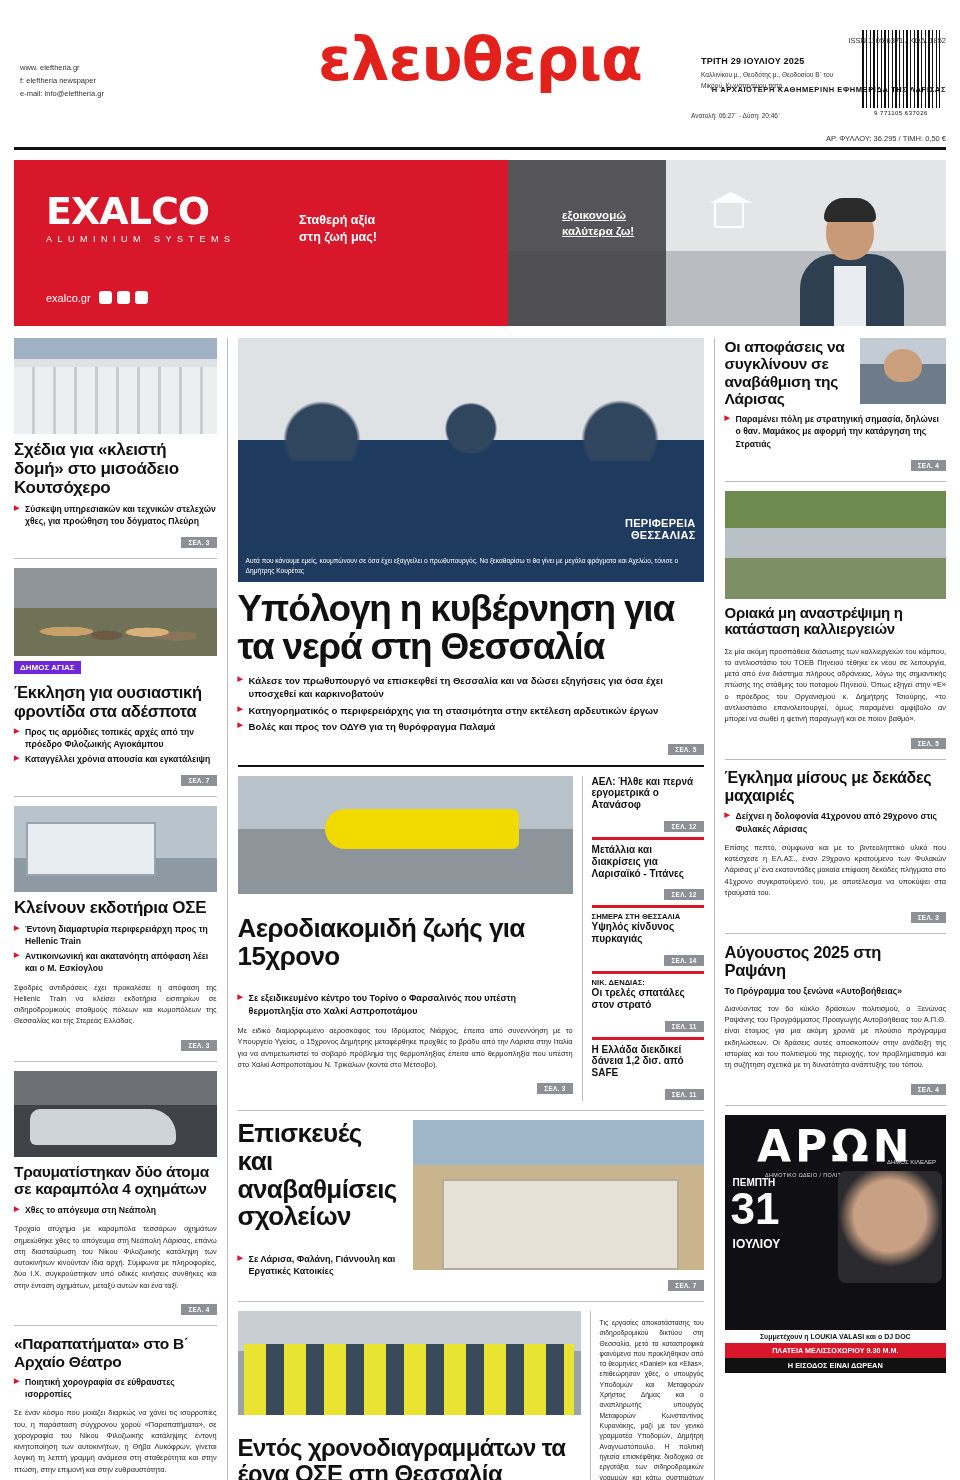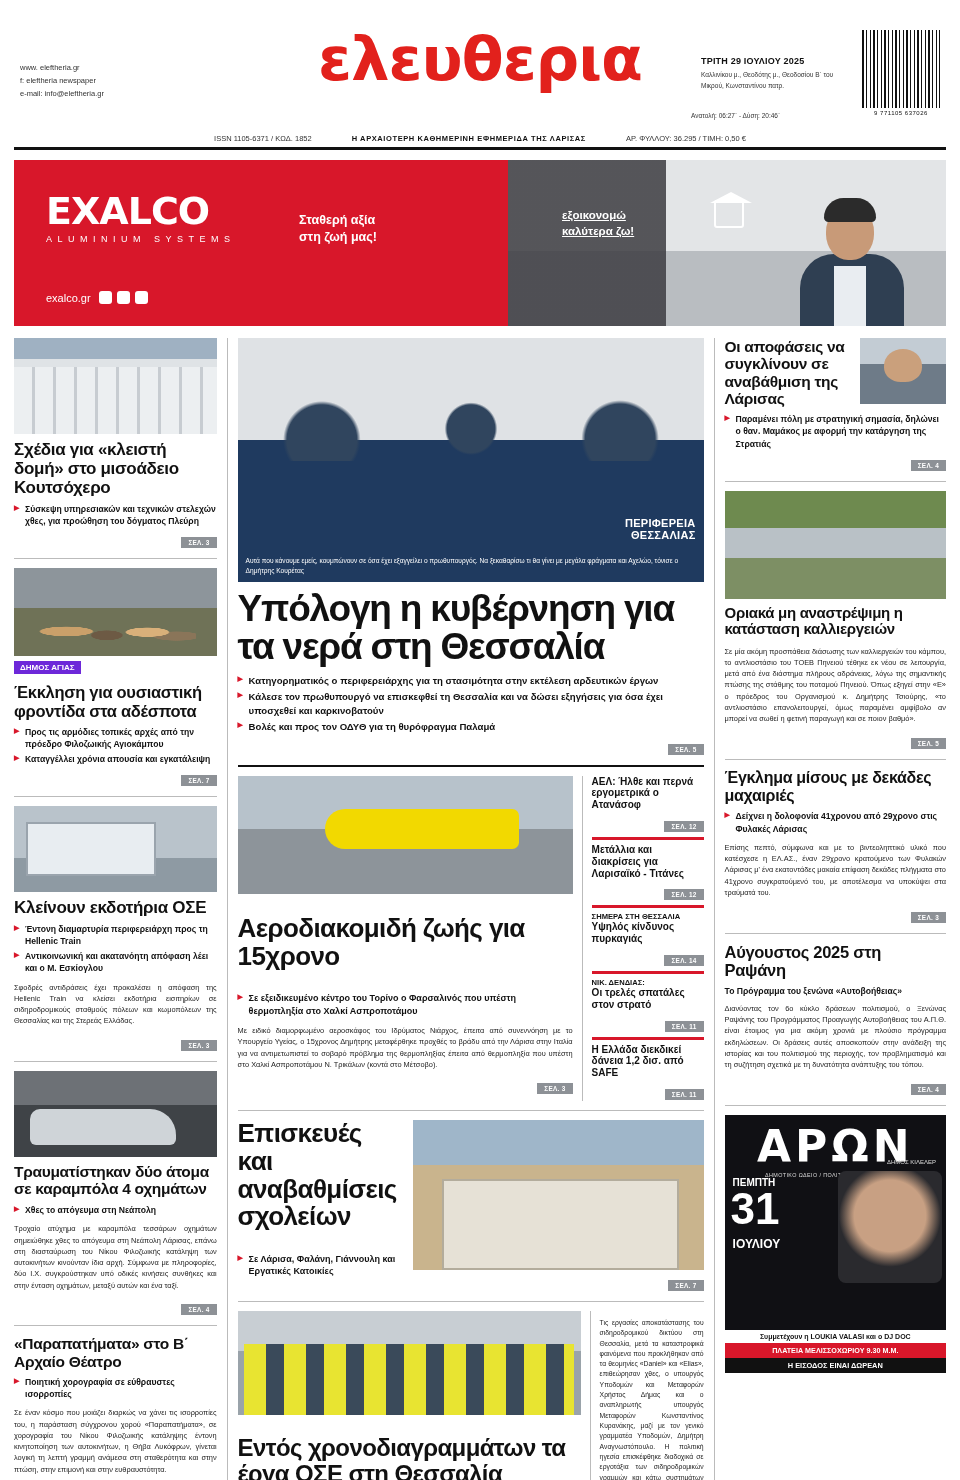--- a/index.html
+++ b/index.html
@@ -24,21 +24,21 @@
     color:#e2211c; line-height:1; display:inline-block;
   }
   .mh-date { position:absolute; right:105px; top:56px; text-align:left; width:140px; }
   .mh-date .d1 { font-size:9px; font-weight:bold; letter-spacing:.2px; }
   .mh-date .d2 { font-size:6.5px; color:#333; line-height:1.65; margin-top:4px; }
   .mh-sun { position:absolute; right:105px; top:112px; font-size:6.5px; color:#333; width:150px;}
   .barcode { position:absolute; right:6px; top:30px; width:78px; height:100px; }
   .barcode .bars { width:100%; height:78px; background:
      repeating-linear-gradient(90deg,#111 0 2px,#fff 2px 4px,#111 4px 5px,#fff 5px 8px,#111 8px 9px,#fff 9px 11px);}
   .barcode .bcnum { font-size:6px; text-align:center; letter-spacing:.5px; margin-top:2px;}
-  .mh-sub { position:absolute; left:0; right:0; bottom:4px; display:flex; align-items:flex-end; justify-content:center; gap:40px; font-size:7.5px; }
+  .mh-sub { position:absolute; left:0; right:0; bottom:4px; display:flex; align-items:flex-end; justify-content:center; gap:40px; font-size:7.5px;flex-direction:column; }
   .mh-sub .tagline { font-weight:bold; letter-spacing:.6px; }
   .mh-sub .issn { color:#333; }
   .mh-sub .issue { color:#333; }
 
   
   .banner { margin-top:10px; height:166px; position:relative; overflow:hidden; }
   .banner .left { position:absolute; left:0; top:0; width:53%; height:100%; background:#d8172a; }
   .banner .wall { position:absolute; right:0; top:0; width:47%; height:100%;
      background:
       linear-gradient(90deg, rgba(60,60,65,.85) 0 36%, rgba(255,255,255,0) 36%),
@@ -275,22 +275,22 @@
       <div class="mid-photo-wrap">
         <div class="ph presser" style="height:212px">
           <div class="regiontag" style="white-space:pre-line">ΠΕΡΙΦΕΡΕΙΑ
 ΘΕΣΣΑΛΙΑΣ</div>
         </div>
         <div class="mid-photo-cap">Αυτά που κάνουμε εμείς, κουμπώνουν σε όσα έχει εξαγγείλει ο πρωθυπουργός. Να ξεκαθαρίσω τι θα γίνει με μεγάλα φράγματα και Αχελώο, τόνισε ο Δημήτρης Κουρέτας</div>
       </div>
 
       <h1 class="mainhead">Υπόλογη η κυβέρνηση για τα νερά στη Θεσσαλία</h1>
       <ul class="bullets" style="margin-top:4px">
+        <li style="font-size:9.6px">Κάλεσε τον πρωθυπουργό να επισκεφθεί τη Θεσσαλία και να δώσει εξηγήσεις για όσα έχει υποσχεθεί και καρκινοβατούν</li>
         <li style="font-size:9.6px">Κατηγορηματικός ο περιφερειάρχης για τη στασιμότητα στην εκτέλεση αρδευτικών έργων</li>
-        <li style="font-size:9.6px">Κάλεσε τον πρωθυπουργό να επισκεφθεί τη Θεσσαλία και να δώσει εξηγήσεις για όσα έχει υποσχεθεί και καρκινοβατούν</li>
         <li style="font-size:9.6px">Βολές και προς τον ΟΔΥΘ για τη θυρόφραγμα Παλαμά</li>
       </ul>
       <div class="sel-wrap">
         <span class="sel">ΣΕΛ. 5</span>
       </div>
 
       <div class="hr2"></div>
 
       <div style="display:flex; gap:9px;">
         <div style="width:335px">

